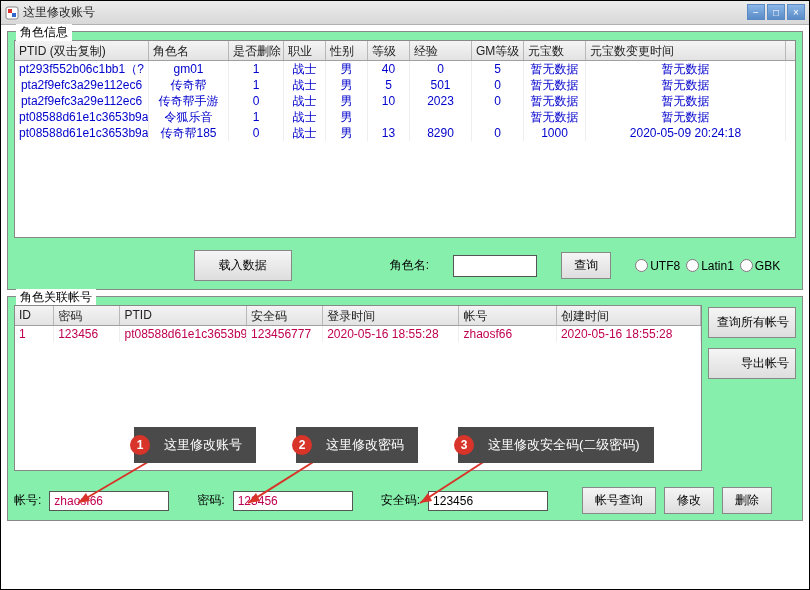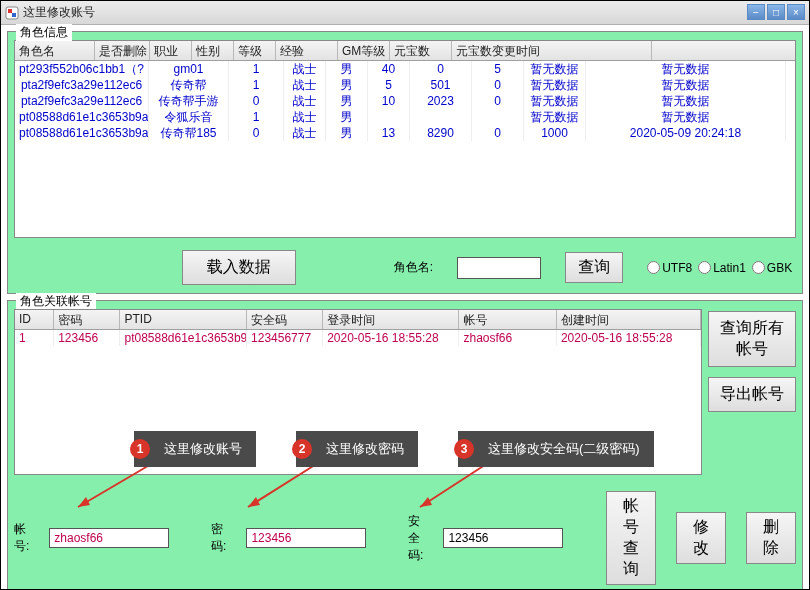--- a/index.html
+++ b/index.html
@@ -99,24 +99,24 @@
 
   .toolbar1 {
     display: flex; align-items: center; gap: 8px;
     margin-top: 8px;
     padding: 4px 0 2px 0;
   }
   .btn {
     border: 1px solid #888;
     background: linear-gradient(to bottom,#f5f5f5,#dedede);
     padding: 4px 12px;
-    font-size: 16px;
+    font-size: 12px;
     cursor: pointer;
     min-width: 50px;
-    text-align: center;
+    text-align: right;
   }
   .text-input {
     border: 1px solid #555;
     height: 22px;
     padding: 2px 4px;
     font-size: 12px;
     background: #fff;
   }
   .label { font-size: 12px; color: #000; }
 
@@ -158,21 +158,21 @@
     line-height: 16px;
   }
   .c2-w0{width:40px;} .c2-w1{width:68px;} .c2-w2{width:130px;}
   .c2-w3{width:78px;} .c2-w4{width:140px;} .c2-w5{width:100px;}
   .c2-w6{width:148px;}
 
   .side-btns { display:flex; flex-direction:column; gap:10px; width: 88px; padding-top:2px;}
   .side-btns .btn { padding: 6px 6px; }
 
   .form-row {
-    display: flex; align-items: center; gap: 20px;
+    display: flex; align-items: center; gap: 8px;
     margin-top: 16px;
   }
   .form-row .text-input { height: 20px; }
   .red-text { color: #c00050 !important; }
   .black-text { color: #000 !important; }
 
   
   .callouts {
     position: absolute;
     pointer-events: none;
@@ -221,20 +221,21 @@
   </div>
 </div>
 
 <div class="content">
 
   <div class="fieldset">
     <div class="legend">角色信息</div>
 
     <div class="grid-wrap">
       <div class="grid-head">
+        <div class="cell c1-w0"><span>PTID (双击复制)</span></div>
         <div class="cell c1-w1"><span>角色名</span></div>
         <div class="cell c1-w2"><span>是否删除</span></div>
         <div class="cell c1-w3"><span>职业</span></div>
         <div class="cell c1-w4"><span>性别</span></div>
         <div class="cell c1-w5"><span>等级</span></div>
         <div class="cell c1-w6"><span>经验</span></div>
         <div class="cell c1-w7"><span>GM等级</span></div>
         <div class="cell c1-w8"><span>元宝数</span></div>
         <div class="cell c1-w9"><span>元宝数变更时间</span></div>
       </div>

